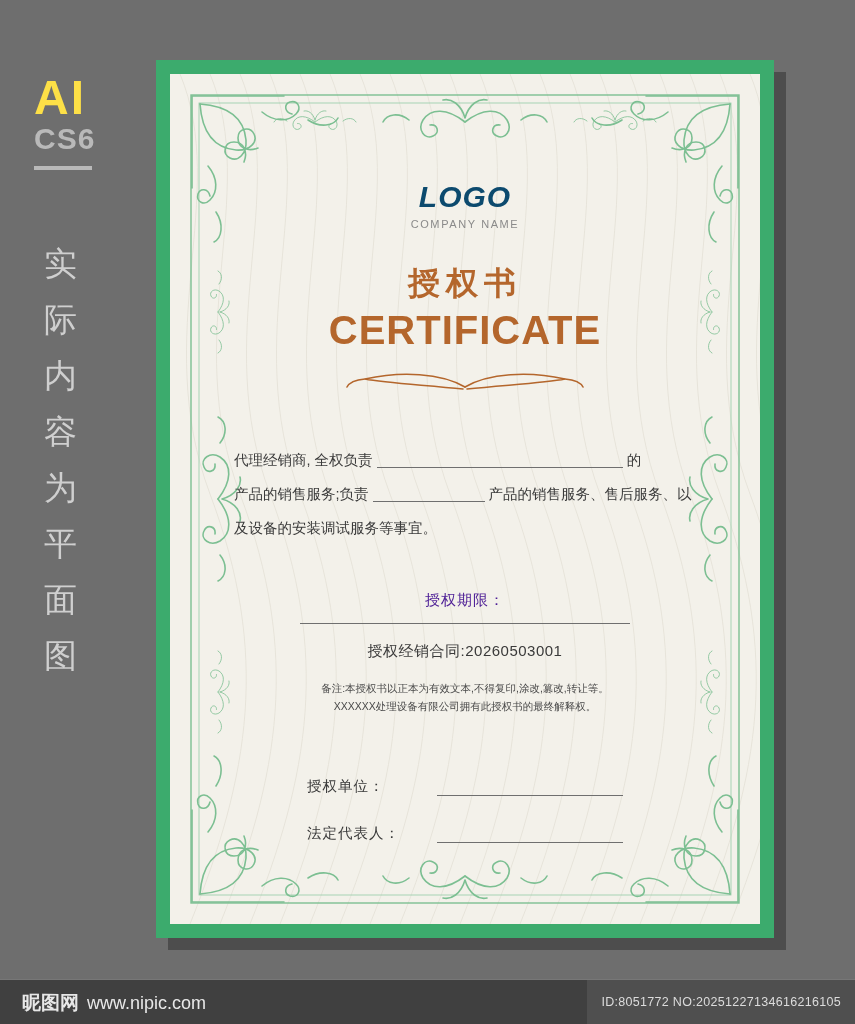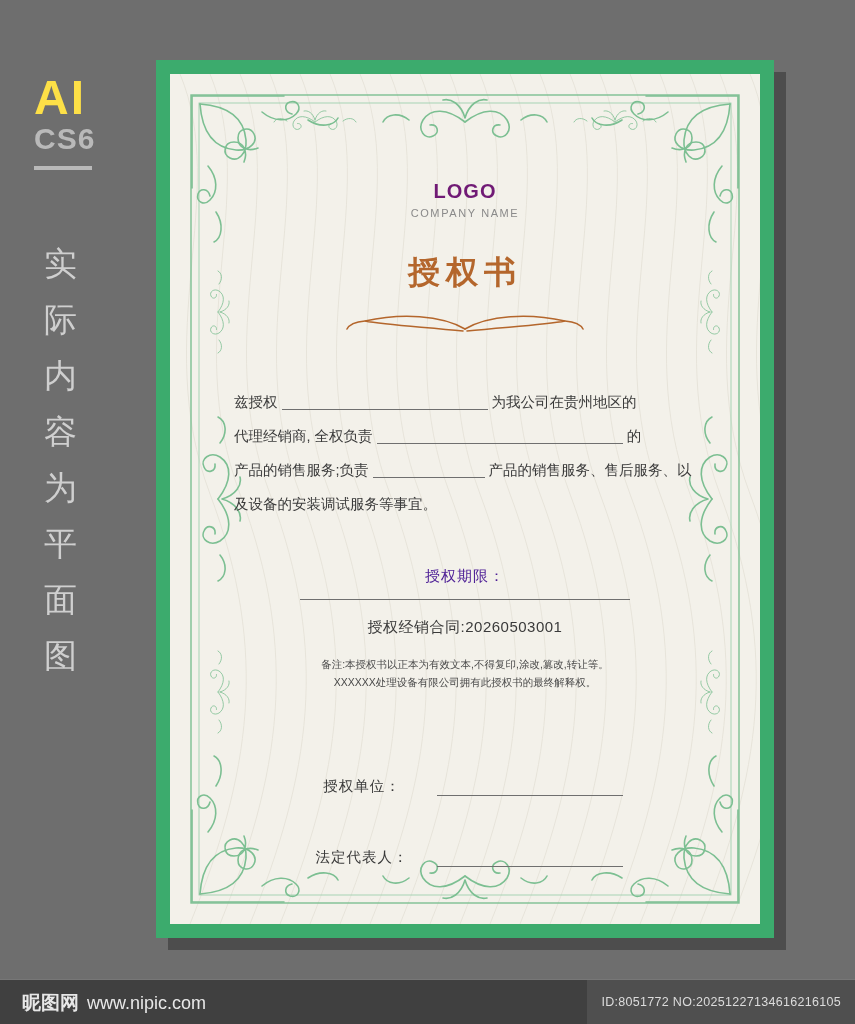--- a/index.html
+++ b/index.html
@@ -108,24 +108,25 @@
   
   #content {
     position: absolute;
     inset: 0;
     padding: 0 64px;
     box-sizing: border-box;
     text-align: center;
   }
   #logo-block { margin-top: 106px; }
   #logo-text {
-    font-size: 20px;
-    font-weight: bold;
-    color: #701a75;
+    font-size: 30px;
+    font-weight: bold;
+    color: #0c4a6e;
     letter-spacing: 1px;
+    font-style: italic;
   }
   #company-name {
     margin-top: 4px;
     font-size: 11px;
     color: #8a8a8a;
     letter-spacing: 1.6px;
   }
   #title-cn {
     margin-top: 32px;
     font-size: 32px;
@@ -196,23 +197,22 @@
     color: #3a3a3a;
   }
   .sign-row {
     display: flex;
     align-items: flex-end;
     justify-content: center;
     margin-top: 28px;
   }
   .sign-row .lbl {
     width: 110px;
-    text-align: center;
+    text-align: left;
     letter-spacing: 1px;
-    margin-top: 24px;
   }
   .sign-row .rule {
     width: 186px;
     margin-left: 20px;
     border-bottom: 1px solid #6f6f6f;
     height: 14px;
   }
 
   
   #footer {
@@ -345,36 +345,32 @@
     </svg>
 
     <div id="content">
 
       <div id="logo-block">
         <div id="logo-text">LOGO</div>
         <div id="company-name">COMPANY NAME</div>
       </div>
 
       <div id="title-cn">授权书</div>
+      <div id="title-en">CERTIFICATE</div>
 
       <svg id="divider-ornament" viewBox="0 0 240 30">
         <g fill="none" stroke="#b4662c" stroke-width="1.6" stroke-linecap="round">
           <path d="M120 20 C 96 6, 56 4, 20 12 C 40 16, 80 18, 118 22"></path>
           <path d="M120 20 C 144 6, 184 4, 220 12 C 200 16, 160 18, 122 22"></path>
           <path d="M20 12 C 10 13, 4 16, 2 20"></path>
           <path d="M220 12 C 230 13, 236 16, 238 20"></path>
         </g>
       </svg>
 
       <div id="body-text">
-        <div class="line">
-          <span>兹授权</span>
-          <span class="fill w1"></span>
-          <span>为我公司在贵州地区的</span>
-        </div>
         <div class="line">
           <span>代理经销商, 全权负责</span>
           <span class="fill w2"></span>
           <span>的</span>
         </div>
         <div class="line">
           <span>产品的销售服务;负责</span>
           <span class="fill w3"></span>
           <span>产品的销售服务、售后服务、以</span>
         </div>

